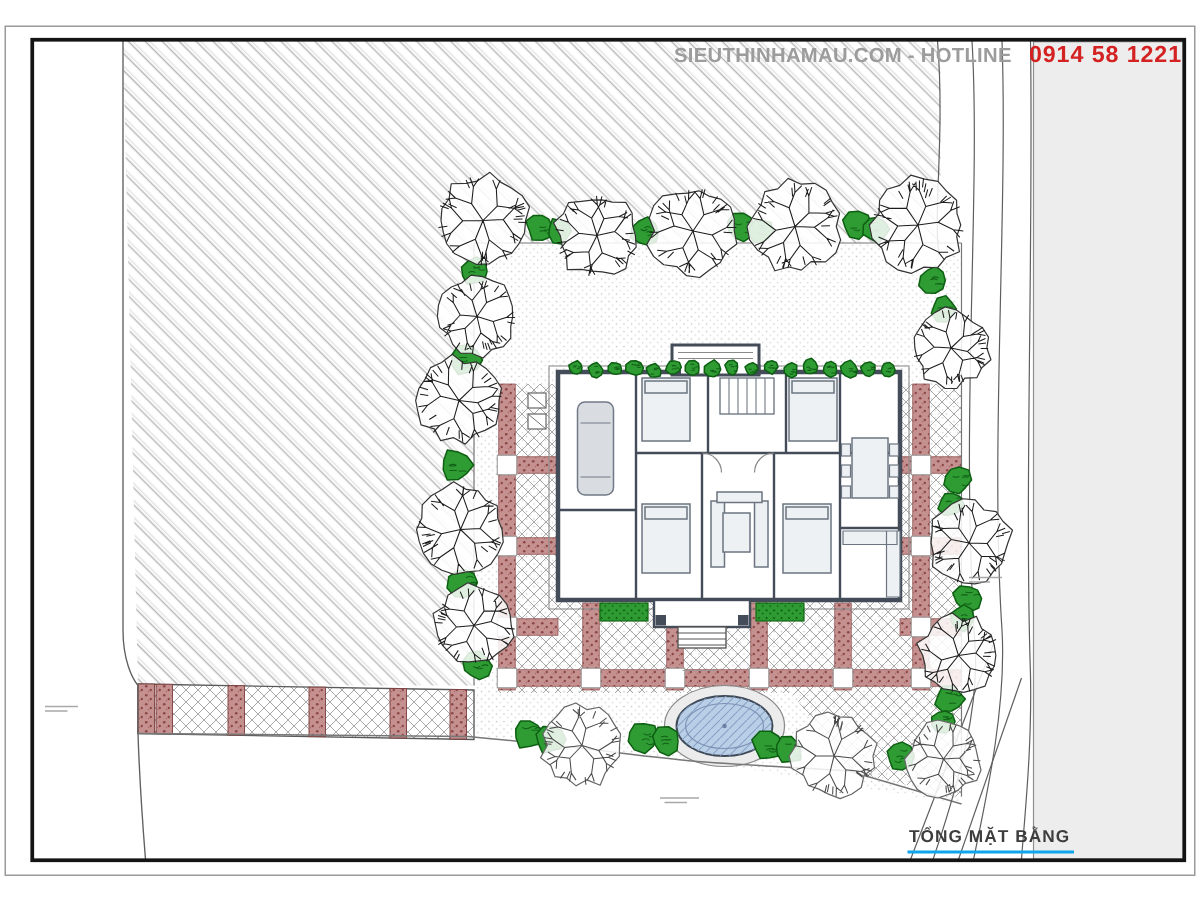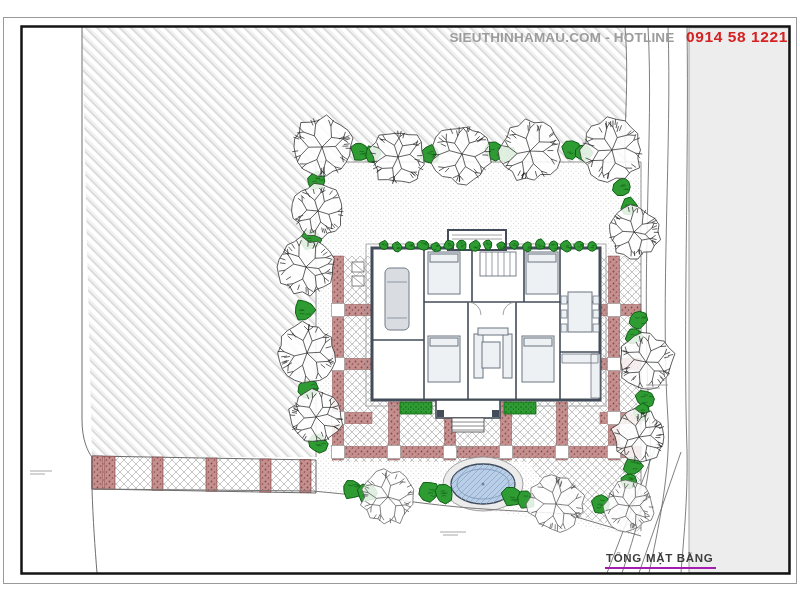--- a/index.html
+++ b/index.html
@@ -8,21 +8,21 @@
   .page svg{position:absolute;left:0;top:0;z-index:1;}
   .hdr{position:absolute;top:28px;right:12px;z-index:5;white-space:nowrap;}
   .hdr .b{color:#9c9c9c;font-weight:bold;font-size:13.5px;letter-spacing:.2px;}
   .hdr .p{color:var(--c-accent_red,#d42222);font-weight:bold;font-size:15.5px;
           letter-spacing:.6px;margin-left:7px;}
   .wm{position:absolute;left:96px;top:226px;z-index:4;
       font-family:"DejaVu Serif",serif;font-size:57px;letter-spacing:7px;
       color:rgba(130,130,130,.15);-webkit-text-stroke:1.1px rgba(140,140,140,.45);
       white-space:nowrap;pointer-events:none;}
   .ttl{position:absolute;left:605px;top:552px;z-index:5;font-weight:bold;font-size:11.5px;
-       color:#3d3d3d;letter-spacing:.7px;border-bottom:2px solid #a21caf;padding:0 3px 3px 1px;}
+       color:#3d3d3d;letter-spacing:.7px;border-bottom:2px solid #0ea5e9;padding:0 3px 3px 1px;}
 </style>
 </head>
 <body>
 
 <div class="page">
 
 <svg width="800" height="600" viewBox="0 0 800 600">
   <defs>
     <pattern id="hatch" width="8" height="8" patternUnits="userSpaceOnUse" patternTransform="rotate(-45)">
       <line x1="1" y1="0" x2="1" y2="8" stroke="#b8b8b8" stroke-width="1"></line>

